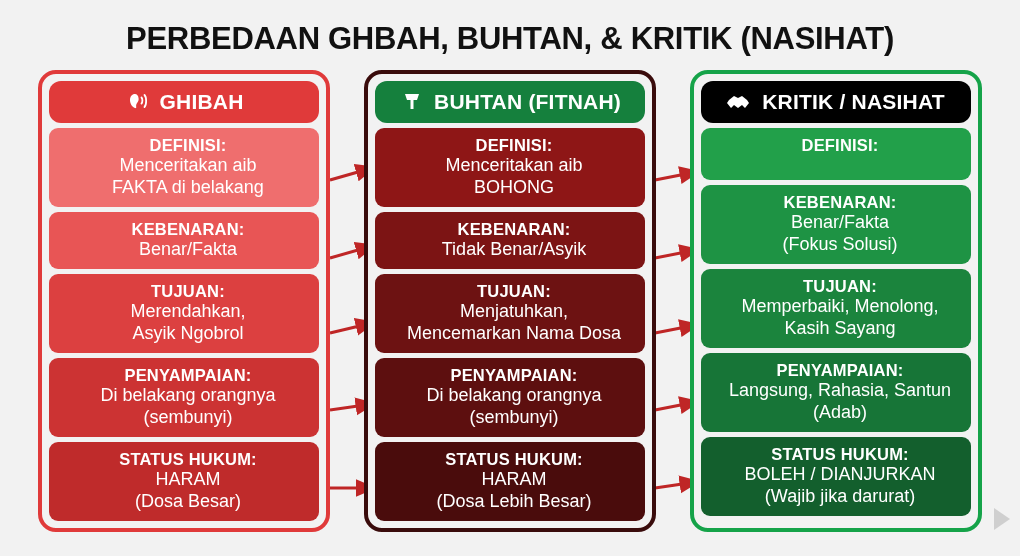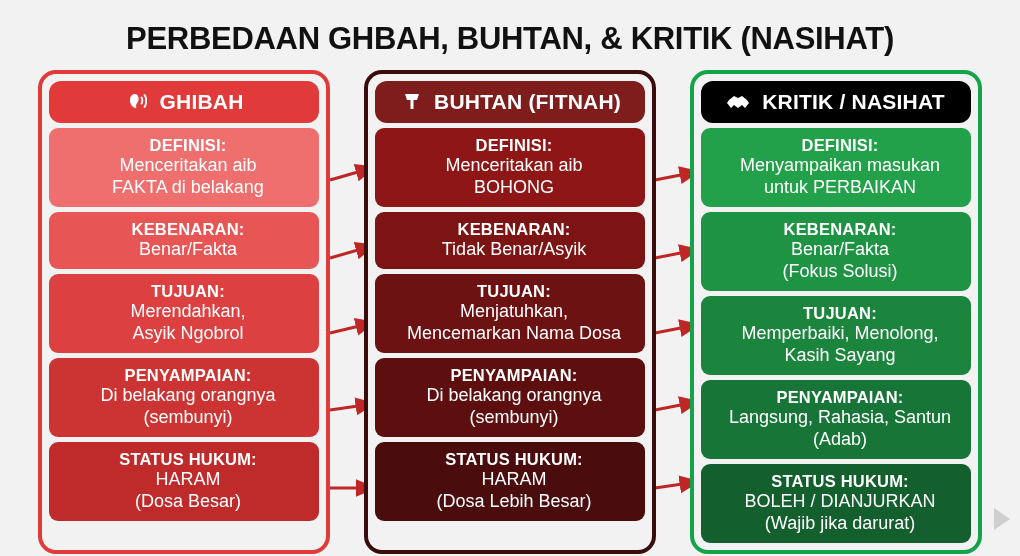--- a/index.html
+++ b/index.html
@@ -58,21 +58,21 @@
     display: flex;
     align-items: center;
     justify-content: center;
     gap: 9px;
     color: #ffffff;
     font-size: 21px;
     font-weight: bold;
     letter-spacing: 0.2px;
   }
   .ghibah .col-head { background: #e03a3a; }
-  .buhtan .col-head { background: #7f1d1d; }
+  .buhtan .col-head { background: #15803d; }
   .kritik .col-head { background: #000000; }
 
   .head-icon {
     width: 26px;
     height: 22px;
     display: inline-flex;
     align-items: center;
     justify-content: center;
     flex: 0 0 auto;
   }
@@ -251,22 +251,20 @@
         <span class="head-icon">
           <svg width="26" height="20" viewBox="0 0 26 20">
             <path d="M2 8l5-4 4 2 4-2 5 4 2 3-4 5-3-3-4 3-4-3-3 3-4-5z" fill="#ffffff"></path>
           </svg>
         </span>
         <span>KRITIK / NASIHAT</span>
       </div>
 
       <div class="cell">
         <span class="lbl">DEFINISI:</span>
-        <span class="val" style="white-space:pre-line">Menyampaikan masukan
-untuk PERBAIKAN</span>
       </div>
       <div class="cell">
         <span class="lbl">KEBENARAN:</span>
         <span class="val" style="white-space:pre-line">Benar/Fakta
 (Fokus Solusi)</span>
       </div>
       <div class="cell">
         <span class="lbl">TUJUAN:</span>
         <span class="val" style="white-space:pre-line">Memperbaiki, Menolong,
 Kasih Sayang</span>

